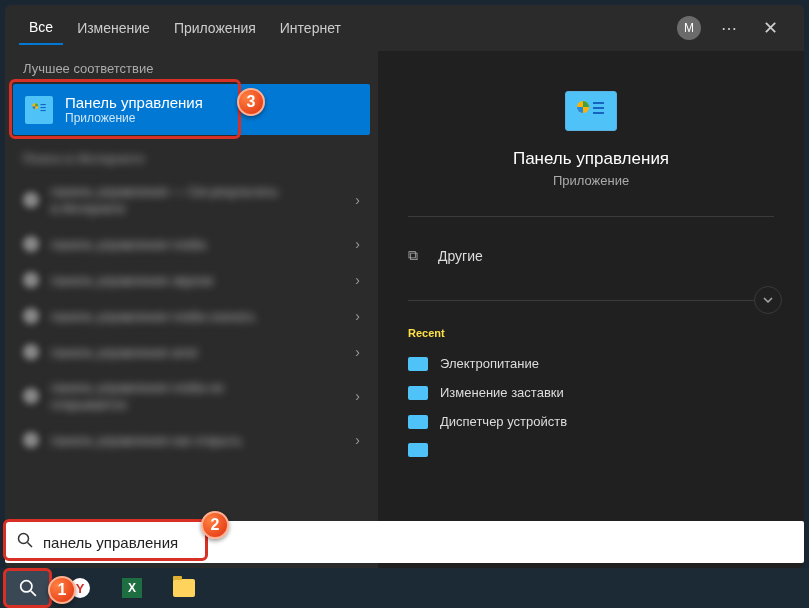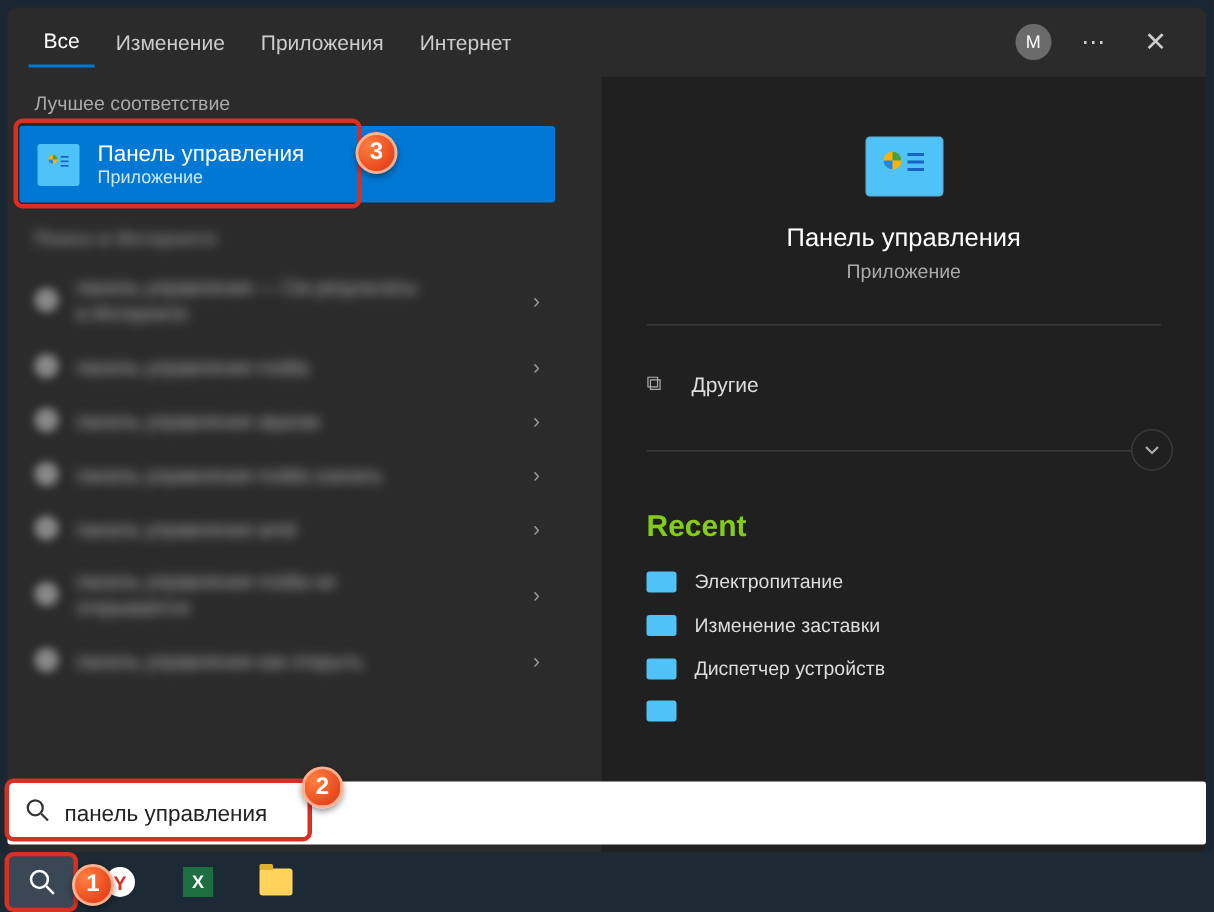--- a/index.html
+++ b/index.html
@@ -55,21 +55,20 @@
   align-items: center;
   justify-content: center;
   margin: 0 6px;
 }
 .menu-dots { color: #ccc; padding: 4px 10px; font-size: 16px; cursor: pointer; }
 .close-x { color: #ccc; padding: 4px 12px; font-size: 18px; cursor: pointer; }
 .content {
   display: flex;
   flex: 1;
   overflow: hidden;
-  gap: 23px;
 }
 .left-panel {
   width: 373px;
   background: #2b2b2b;
   display: flex;
   flex-direction: column;
   position: relative;
 }
 .section-label {
   color: #aaa;
@@ -171,21 +170,21 @@
 .action-row {
   display: flex;
   align-items: center;
   gap: 14px;
   padding: 8px 0;
   color: #ddd;
   font-size: 14px;
   cursor: pointer;
 }
 .action-icon { width: 16px; color: #aaa; font-size: 14px; }
-.recent-label { color: #84cc16; font-size: 20px; font-weight: 600; margin: 17px 0 10px; }
+.recent-label { color: #fde047; font-size: 11px; font-weight: 600; margin: 4px 0 10px; }
 .recent-row {
   display: flex;
   align-items: center;
   gap: 12px;
   padding: 7px 0;
   color: #ddd;
   font-size: 13px;
   cursor: pointer;
 }
 .recent-icon {

